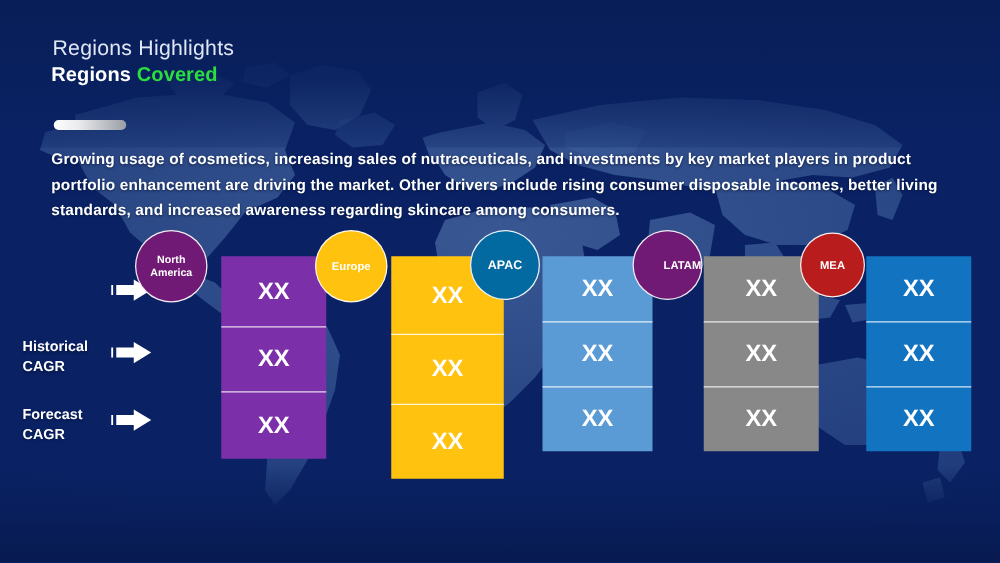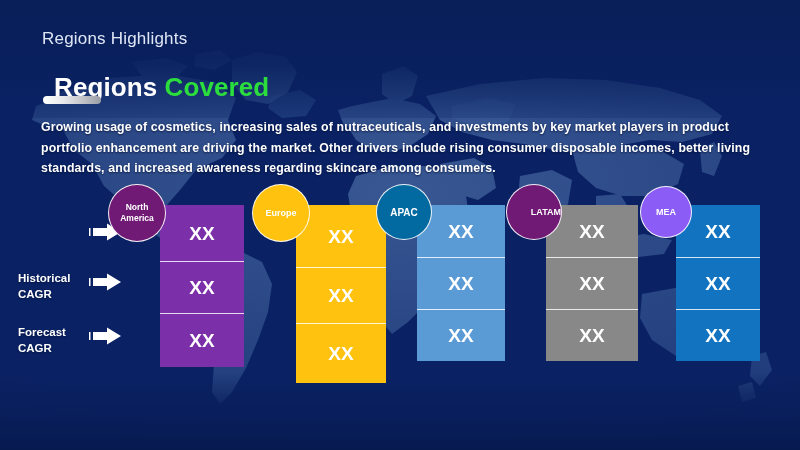--- a/index.html
+++ b/index.html
@@ -35,22 +35,22 @@
     background:linear-gradient(to top, rgba(7,26,80,0.99) 0%, rgba(9,31,92,0.80) 55%, rgba(10,34,100,0.0) 100%);
     pointer-events:none;
   }
 
   
   #kicker{
     position:absolute;left:42px;top:29px;
     color:#dfe6f5;font-size:17px;font-weight:400;letter-spacing:.2px;
   }
   #title{
-    position:absolute;left:54px;top:52px;
-    font-size:26px;font-weight:bold;letter-spacing:.1px;white-space:nowrap;margin-top:20px;
+    position:absolute;left:41px;top:52px;
+    font-size:16px;font-weight:bold;letter-spacing:.1px;white-space:nowrap;
   }
   #title .w1{color:#ffffff;}
   #title .w2{color:#2bdd3d;}
   #rule{
     position:absolute;left:43px;top:96px;width:58px;height:8px;border-radius:5px;
     background:linear-gradient(to right,#ffffff 0%,#e9eaec 35%,#9a9ea6 100%);
   }
 
   
   #logo{position:absolute;right:14px;top:8px;width:92px;height:36px;}
@@ -74,21 +74,21 @@
   #lab1{top:270px;}
   #lab2{top:324px;}
 
   .arrow{position:absolute;left:88px;width:34px;height:20px;}
   .arrow svg{display:block;}
   #arr0{top:222px;}
   #arr1{top:272px;}
   #arr2{top:326px;}
 
   
-  .col{position:absolute;top:205px;}
+  .col{position:absolute;top:205px;margin-left:17px;}
   .bar{
     display:block;width:100%;
     color:#ffffff;font-size:19px;font-weight:bold;
     text-align:center;line-height:1;
     display:flex;align-items:center;justify-content:center;
     box-sizing:border-box;
   }
   .bar + .bar{border-top:1px solid rgba(255,255,255,.82);}
 
   .bubble{
@@ -270,21 +270,21 @@
           <div>LATAM</div>
         </div>
       </div>
       <div class="col" style="left: 676px; width: 84px;">
         <div style="background: rgb(18, 115, 192);">
           <div class="bar" style="height: 52px;">XX</div>
           <div class="bar" style="height: 52px;">XX</div>
           <div class="bar" style="height: 52px;">XX</div>
         </div>
       </div>
-      <div class="bubble" style="left: 640px; top: 186px; width: 50px; height: 50px; background: #8b5cf6; font-size: 9px;">
+      <div class="bubble" style="left: 640px; top: 186px; width: 50px; height: 50px; background: #b91c1c; font-size: 9px;">
         <div>
           <div>MEA</div>
         </div>
       </div>
     </div>
 
 
 </div>
 
 </body></html>

